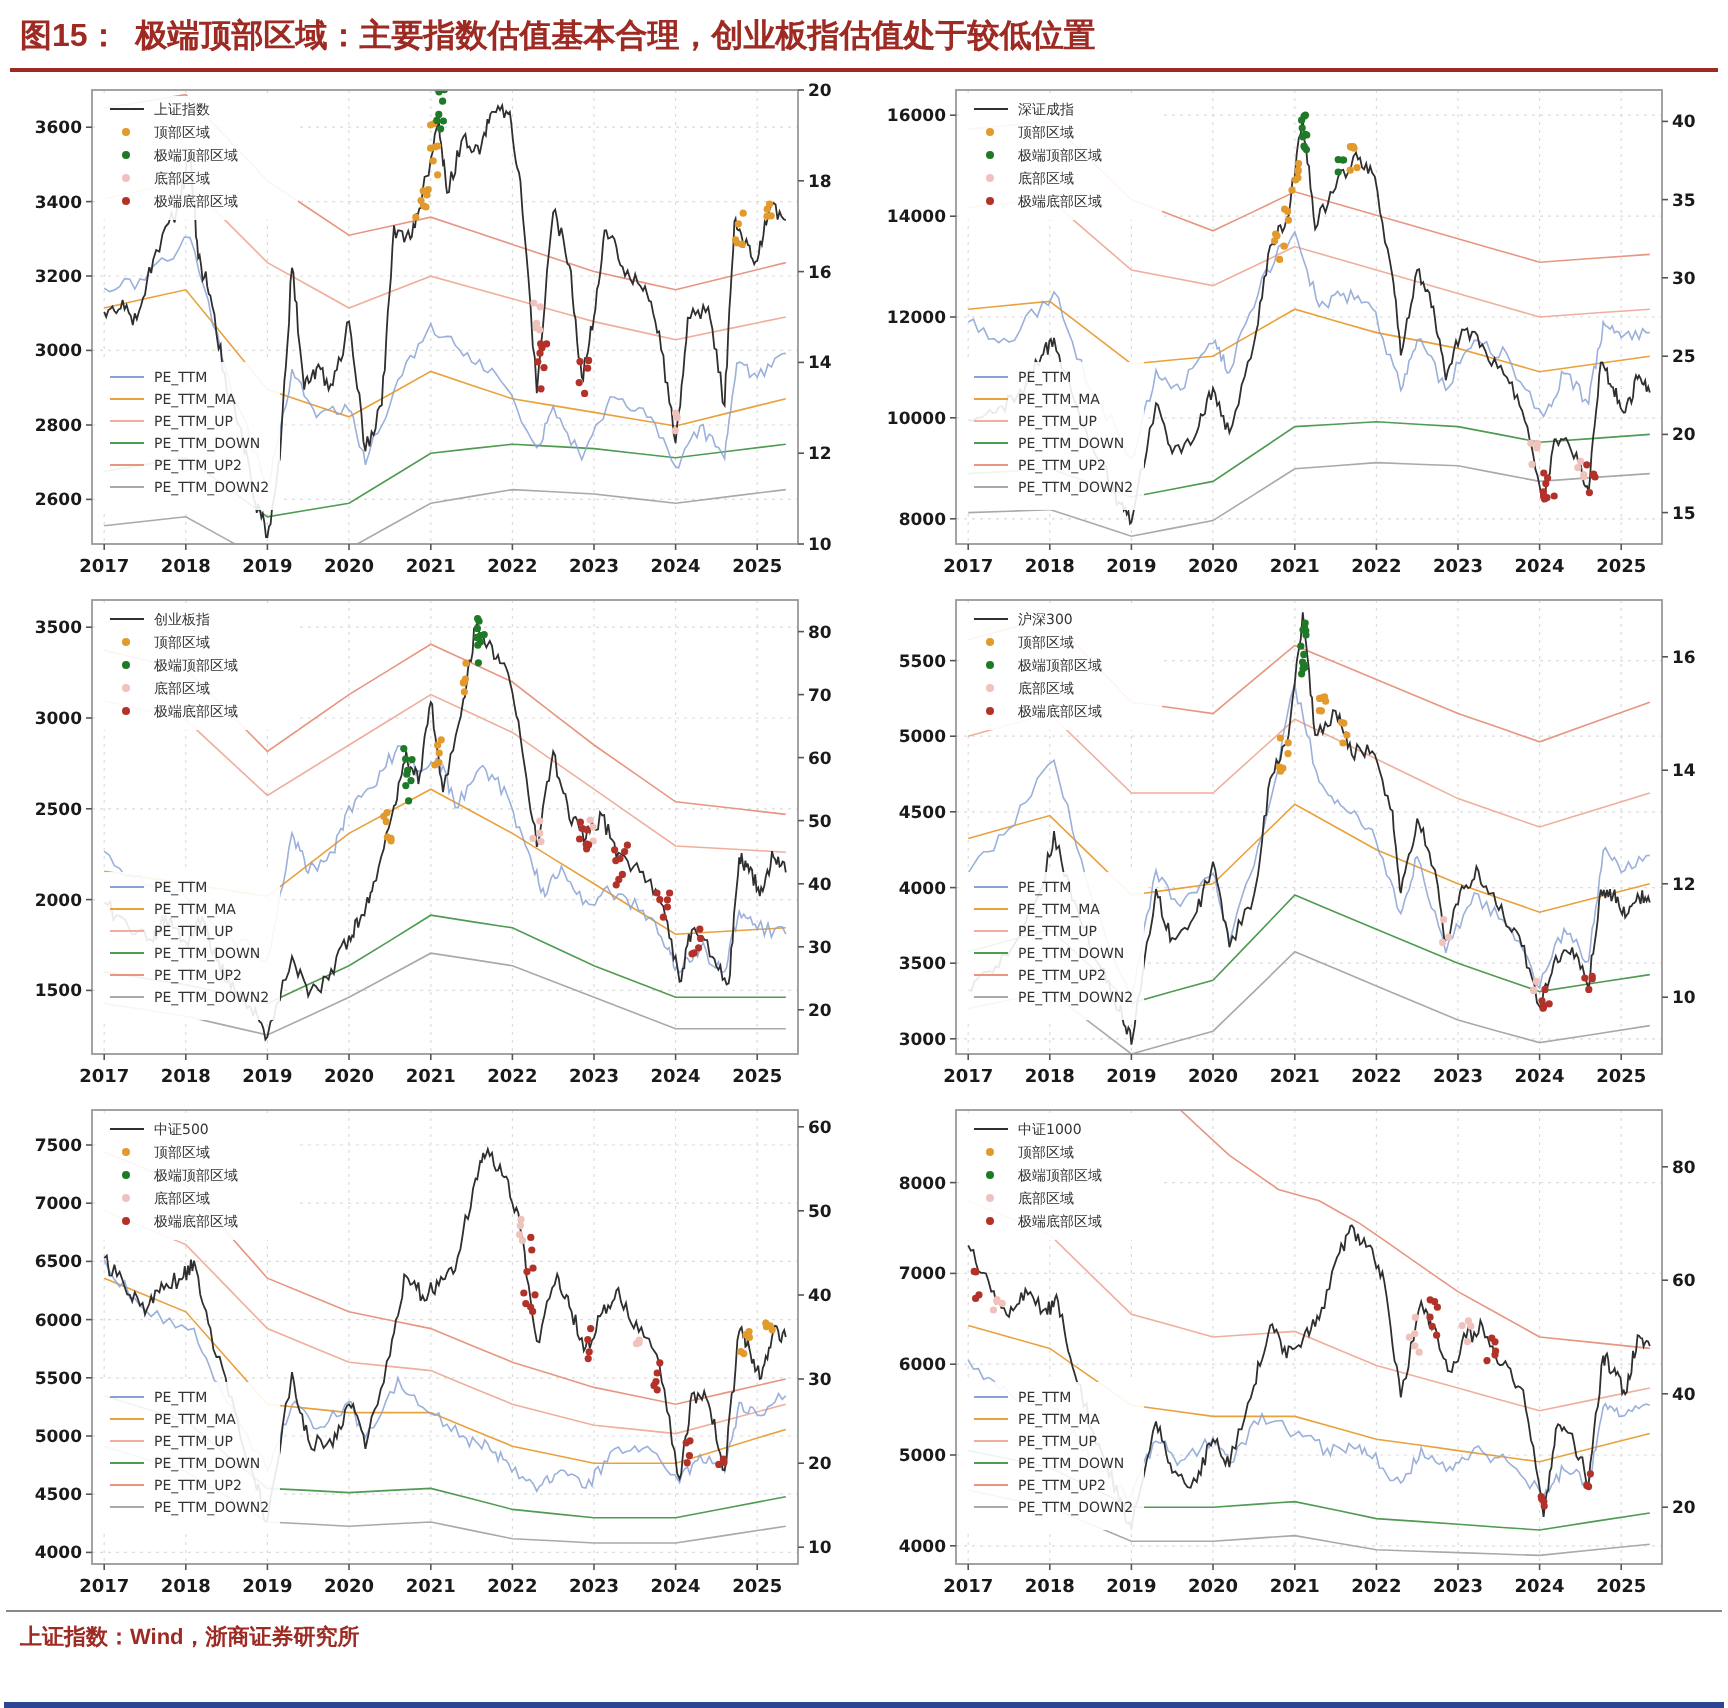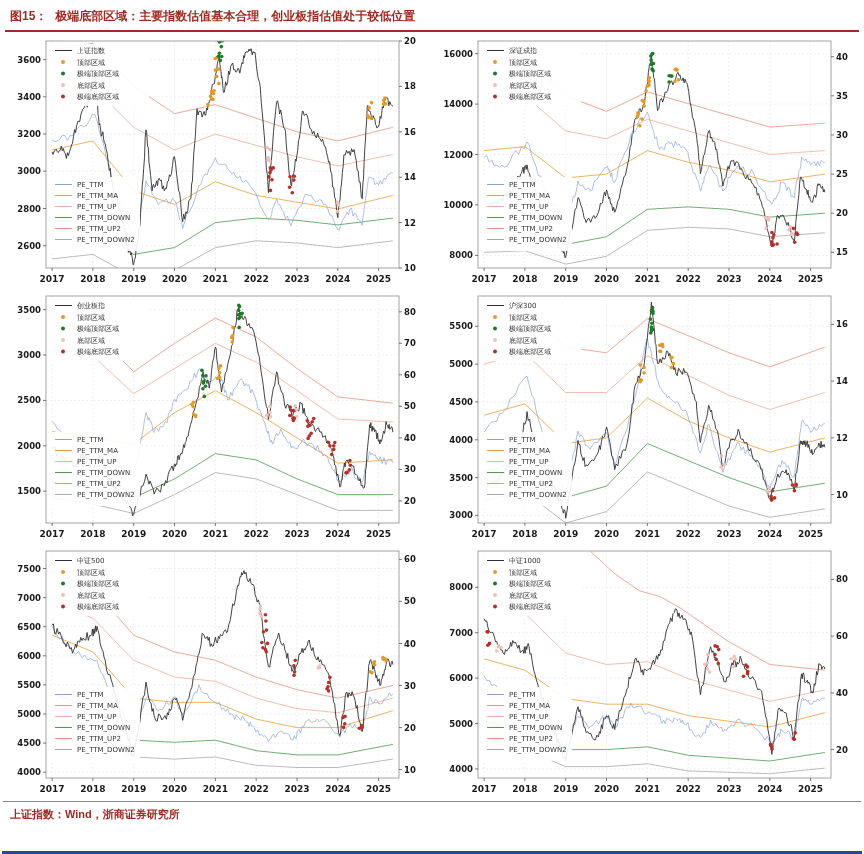--- a/index.html
+++ b/index.html
@@ -1,34 +1,34 @@
 <!DOCTYPE html>
 <html><head>
 <meta charset="utf-8">
 <style>
   html,body{margin:0;padding:0;background:#fff;}
   body{width:864px;height:854px;position:relative;font-family:"Liberation Sans","DejaVu Sans",sans-serif;overflow:hidden;}
-  .hdr{display:flex;align-items:baseline;padding:8px 10px 3px;color:#9E2B23;font-weight:bold;font-size:12px;}
+  .hdr{display:flex;align-items:baseline;padding:8px 10px 3px;color:#9E2B23;font-weight:bold;font-size:16px;}
   .hdr .lbl{margin-right:8px;}
   .rule{height:2px;background:#9E2B23;margin:2px 5px 3px;}
   .grid{display:grid;grid-template-columns:432px 432px;}
   figure.cell{margin:0;padding:0;height:255px;}
   .ftr-line{height:1px;background:#888;margin:1px 3px 0;}
   .ftr{color:#9E2B23;font-weight:bold;font-size:11px;padding:5px 10px 6px;}
   .navy{position:absolute;left:2px;right:2px;bottom:0;height:3px;background:#2B4590;}
   .tk{font:600 8.5px "DejaVu Sans",sans-serif;fill:#1a1a1a;}
   .tkx{font:600 9px "DejaVu Sans",sans-serif;fill:#1a1a1a;}
   .lg{font:7px "DejaVu Sans",sans-serif;fill:#333;}
 </style>
 </head>
 <body>
 
 <header class="hdr">
   <span class="lbl">图15：</span>
-  <span>极端底部区域：主要指数估值基本合理，创业板指估值处于较低位置</span>
+  <span>极端顶部区域：主要指数估值基本合理，创业板指估值处于较低位置</span>
 </header>
 <div class="rule"></div>
 
 <main>
   <div class="grid">
     <figure class="cell" aria-label="上证指数"><svg width="426" height="250">
           <defs>
             <clipPath id="cp0">
               <rect x="46" y="6" width="353" height="227"></rect>
             </clipPath>

